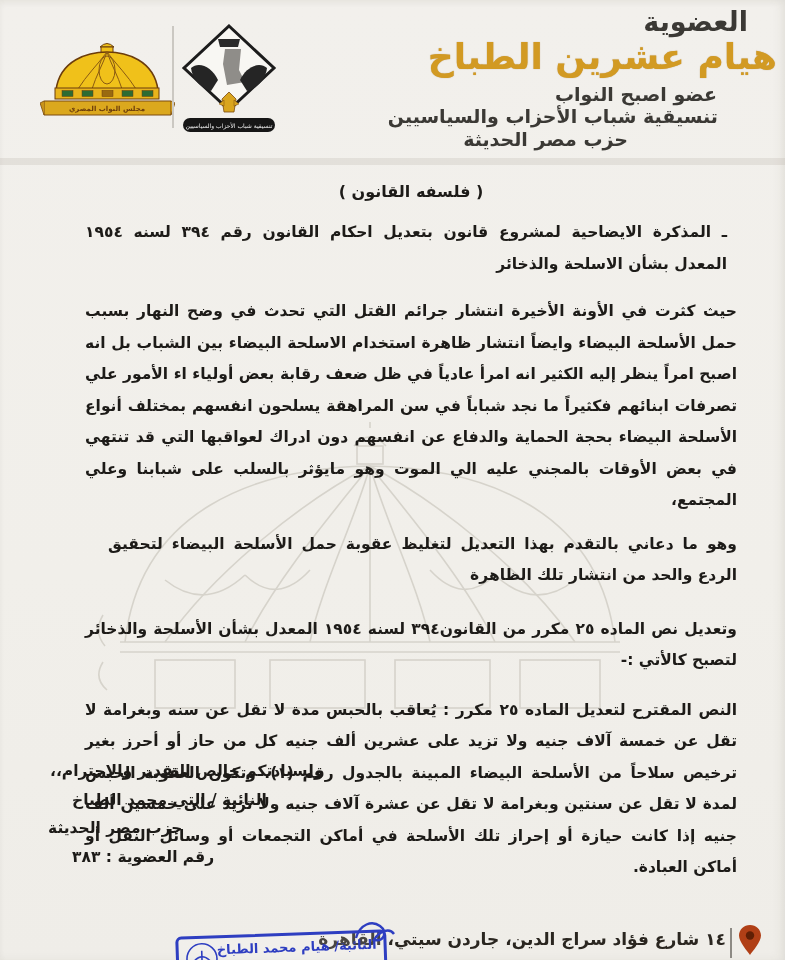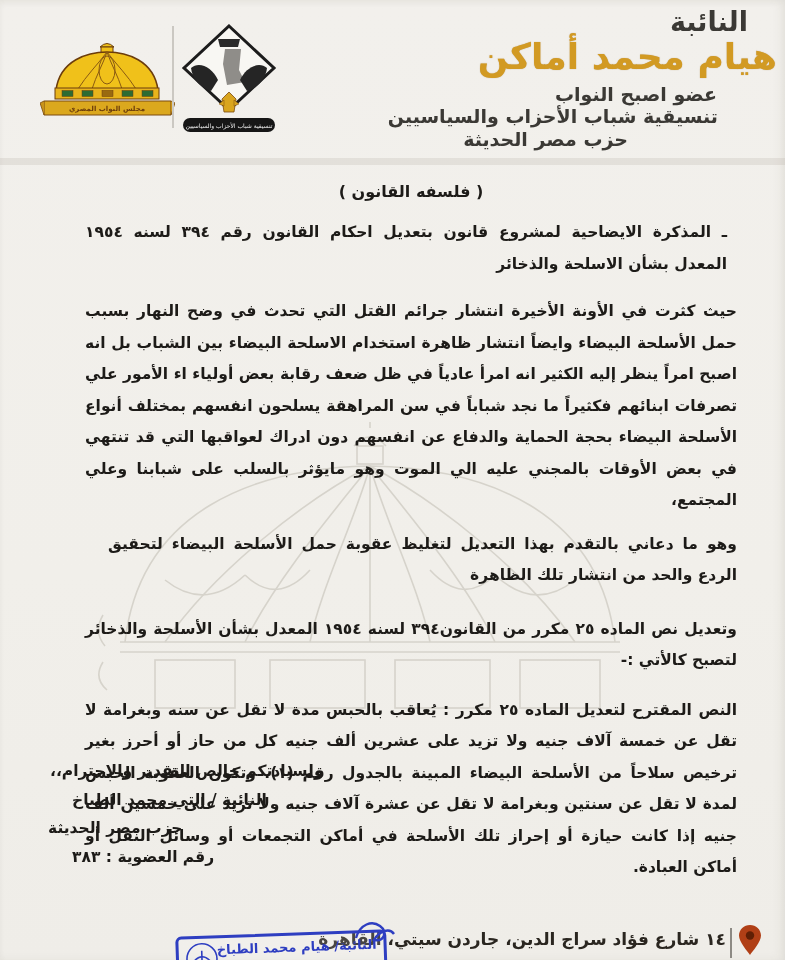--- a/index.html
+++ b/index.html
@@ -113,22 +113,22 @@
     <path d="M44,25 L60,25 L58,46 L64,58 L46,61 L42,40 Z" fill="#8f8d89"></path>
     <path d="M10,44 C18,37 31,43 37,56 L30,67 C19,64 11,54 10,44 Z" fill="#252525"></path>
     <path d="M86,44 C78,37 65,43 59,56 L66,67 C77,64 85,54 86,44 Z" fill="#252525"></path>
     <path d="M48,68 L55,75 L53,88 L43,88 L41,75 Z" fill="#d9a51e" stroke="#7a4a10" stroke-width="0.8"></path>
     <path d="M43,76 L38,80 L43,82 Z" fill="#d9a51e" stroke="#7a4a10" stroke-width="0.5"></path>
     <path d="M53,76 L58,80 L53,82 Z" fill="#d9a51e" stroke="#7a4a10" stroke-width="0.5"></path>
     <rect x="2" y="94" width="92" height="14" rx="7" fill="#161616"></rect>
     <text x="48" y="103.5" font-size="6" text-anchor="middle" fill="#efefef">تنسيقية شباب الأحزاب والسياسيين</text>
   </svg>
 
-  <div class="role-label">النائبة</div>
-  <div class="deputy-name">هيام محمد أماكن</div>
+  <div class="role-label">العضوية</div>
+  <div class="deputy-name">هيام عشرين الطباخ</div>
   <div class="hdr-sub s1">عضو اصبح النواب</div>
   <div class="hdr-sub s2">تنسيقية شباب الأحزاب والسياسيين</div>
   <div class="hdr-sub s3">حزب مصر الحديثة</div>
 
   <div class="scan-band"></div>
 
   <div class="doc-body">
     <div class="doc-title">( فلسفه القانون )</div>
     <div class="para p-memo">ـ المذكرة الايضاحية لمشروع قانون بتعديل احكام القانون رقم ٣٩٤ لسنه ١٩٥٤ المعدل بشأن الاسلحة والذخائر</div>
     <div class="para p-body1">حيث كثرت في الأونة الأخيرة انتشار جرائم القتل التي تحدث في وضح النهار بسبب حمل الأسلحة البيضاء وايضاً انتشار ظاهرة استخدام الاسلحة البيضاء بين الشباب بل انه اصبح امراً ينظر إليه الكثير انه امرأ عادياً في ظل ضعف رقابة بعض أولياء اء الأمور علي تصرفات ابنائهم فكثيراً ما نجد شباباً في سن المراهقة يسلحون انفسهم بمختلف أنواع الأسلحة البيضاء بحجة الحماية والدفاع عن انفسهم دون ادراك لعواقبها التي قد تنتهي في بعض الأوقات بالمجني عليه الي الموت وهو مايؤثر بالسلب على شبابنا وعلي المجتمع،</div>

